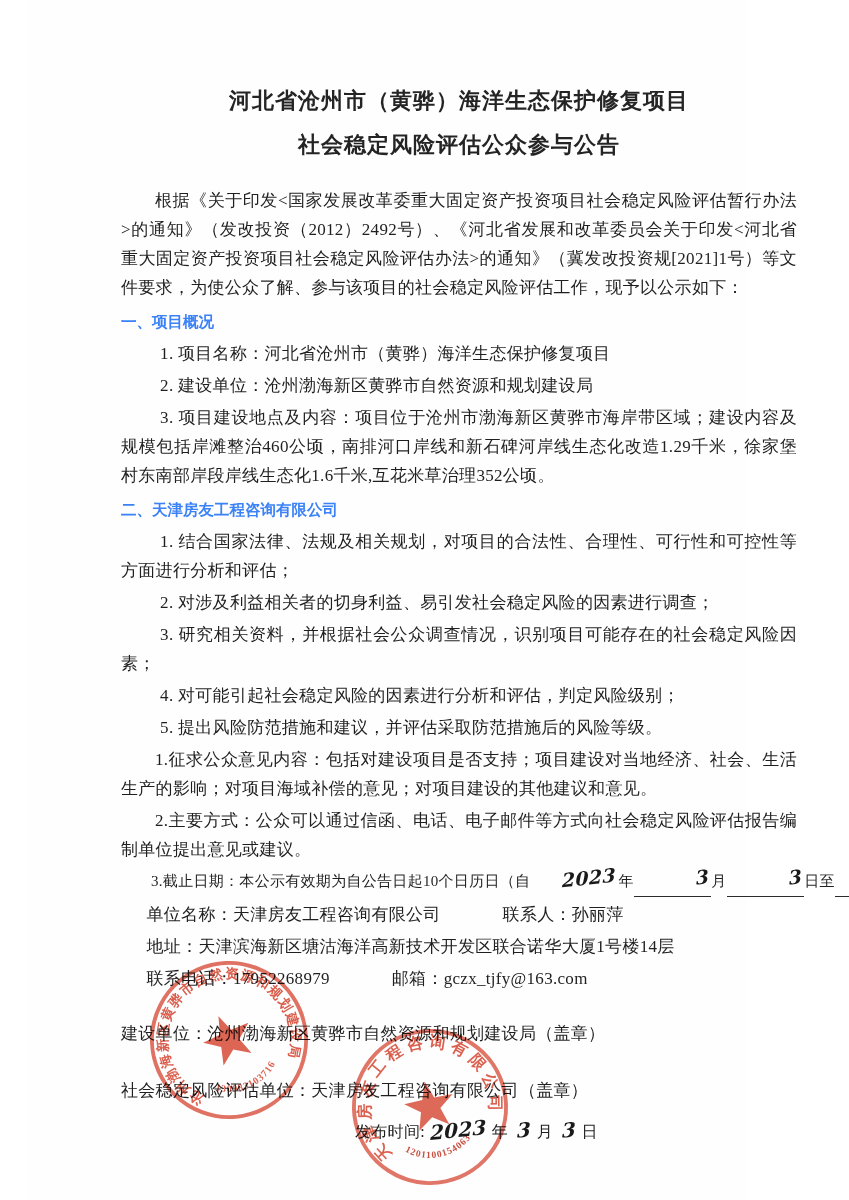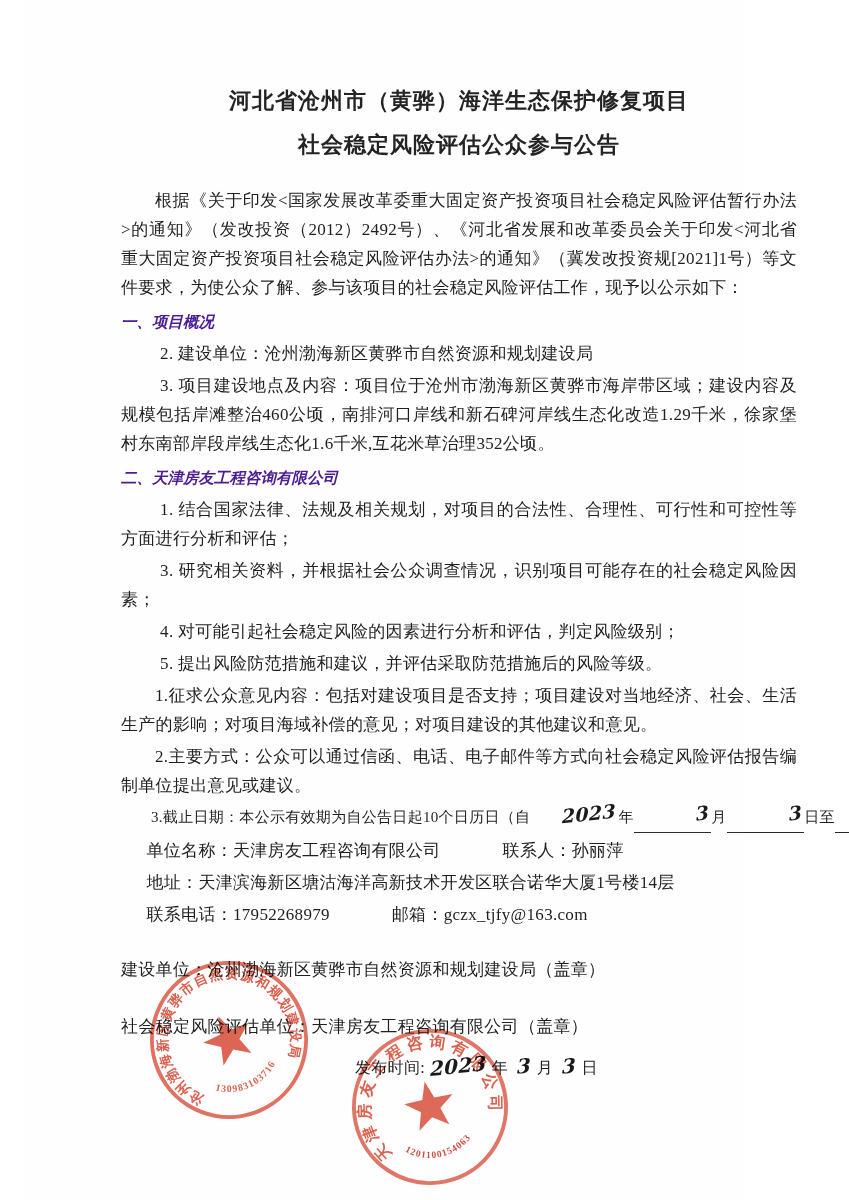--- a/index.html
+++ b/index.html
@@ -8,21 +8,21 @@
     font-family:"Liberation Serif","DejaVu Serif",serif;color:#1f1f1f;
   }
   .page{position:absolute;left:0;top:0;width:721px;height:1200px;background:#fefefe;margin-left:25px;}
   .content{position:absolute;left:96px;top:86px;width:676px;}
   .doc-title{font-size:22px;font-weight:bold;text-align:center;margin:0 0 14px 0;letter-spacing:1px;color:#242424;}
   .doc-title.second{margin-bottom:26px;}
   p{margin:0;font-size:17px;line-height:29px;letter-spacing:0.3px;text-align:justify;}
   .indent2{text-indent:2em;}
   .item{ text-indent:2.3em;margin:3px 0;}
   .item3{ text-indent:2em;margin:3px 0;}
-  h3.sec{font-size:15.5px;font-weight:bold;margin:5px 0 3px 0;line-height:29px;color:#4c1d95;font-style:italic;}
+  h3.sec{font-size:15.5px;font-weight:bold;margin:5px 0 3px 0;line-height:29px;color:#3b82f6;}
   .contact-line{text-indent:1.5em;margin:3px 0;}
   .person{margin-left:62px;}
   .deadline{white-space:nowrap;font-size:15px;}
   .hw{font-family:"DejaVu Serif",serif;font-style:italic;font-weight:bold;
       font-size:19px;display:inline-block;transform:rotate(-6deg) skewX(-6deg);
       color:#1a1a1a;line-height:1;padding:0 2px;}
   .blank{display:inline-block;border-bottom:1.5px solid #2b2b2b;min-width:27px;text-align:center;}
   .blank .hw{transform:rotate(-8deg) skewX(-4deg);}
   .stamp-note{margin-top:26px;}
   .stamp-note2{margin-top:28px;}
@@ -36,25 +36,27 @@
 
 <div class="page">
   <div class="content">
 
     <h1 class="doc-title">河北省沧州市（黄骅）海洋生态保护修复项目</h1>
     <h1 class="doc-title second">社会稳定风险评估公众参与公告</h1>
 
     <p class="indent2">根据《关于印发&lt;国家发展改革委重大固定资产投资项目社会稳定风险评估暂行办法&gt;的通知》（发改投资（2012）2492号）、《河北省发展和改革委员会关于印发&lt;河北省重大固定资产投资项目社会稳定风险评估办法&gt;的通知》（冀发改投资规[2021]1号）等文件要求，为使公众了解、参与该项目的社会稳定风险评估工作，现予以公示如下：</p>
 
     <h3 class="sec">一、项目概况</h3>
+    <p class="item">1. 项目名称：河北省沧州市（黄骅）海洋生态保护修复项目</p>
     <p class="item">2. 建设单位：沧州渤海新区黄骅市自然资源和规划建设局</p>
     <p class="item">3. 项目建设地点及内容：项目位于沧州市渤海新区黄骅市海岸带区域；建设内容及规模包括岸滩整治460公顷，南排河口岸线和新石碑河岸线生态化改造1.29千米，徐家堡村东南部岸段岸线生态化1.6千米,互花米草治理352公顷。</p>
 
     <h3 class="sec">二、天津房友工程咨询有限公司</h3>
     <p class="item">1. 结合国家法律、法规及相关规划，对项目的合法性、合理性、可行性和可控性等方面进行分析和评估；</p>
+    <p class="item">2. 对涉及利益相关者的切身利益、易引发社会稳定风险的因素进行调查；</p>
     <p class="item">3. 研究相关资料，并根据社会公众调查情况，识别项目可能存在的社会稳定风险因素；</p>
     <p class="item">4. 对可能引起社会稳定风险的因素进行分析和评估，判定风险级别；</p>
     <p class="item">5. 提出风险防范措施和建议，并评估采取防范措施后的风险等级。</p>
 
     <p class="item3">1.征求公众意见内容：包括对建设项目是否支持；项目建设对当地经济、社会、生活生产的影响；对项目海域补偿的意见；对项目建设的其他建议和意见。</p>
     <p class="item3">2.主要方式：公众可以通过信函、电话、电子邮件等方式向社会稳定风险评估报告编制单位提出意见或建议。</p>
     <p class="item3 deadline"><span>3.截止日期：本公示有效期为自公告日起10个日历日（自</span><span class="hw">2023</span><span>年</span><span class="blank"><span class="hw">3</span></span><span>月</span><span class="blank"><span class="hw">3</span></span><span>日至</span><span class="blank"><span class="hw">3</span></span></p>
 
     <p class="contact-line"><span>单位名称：天津房友工程咨询有限公司</span><span class="person">联系人：孙丽萍</span></p>
     <p class="contact-line">地址：天津滨海新区塘沽海洋高新技术开发区联合诺华大厦1号楼14层</p>

